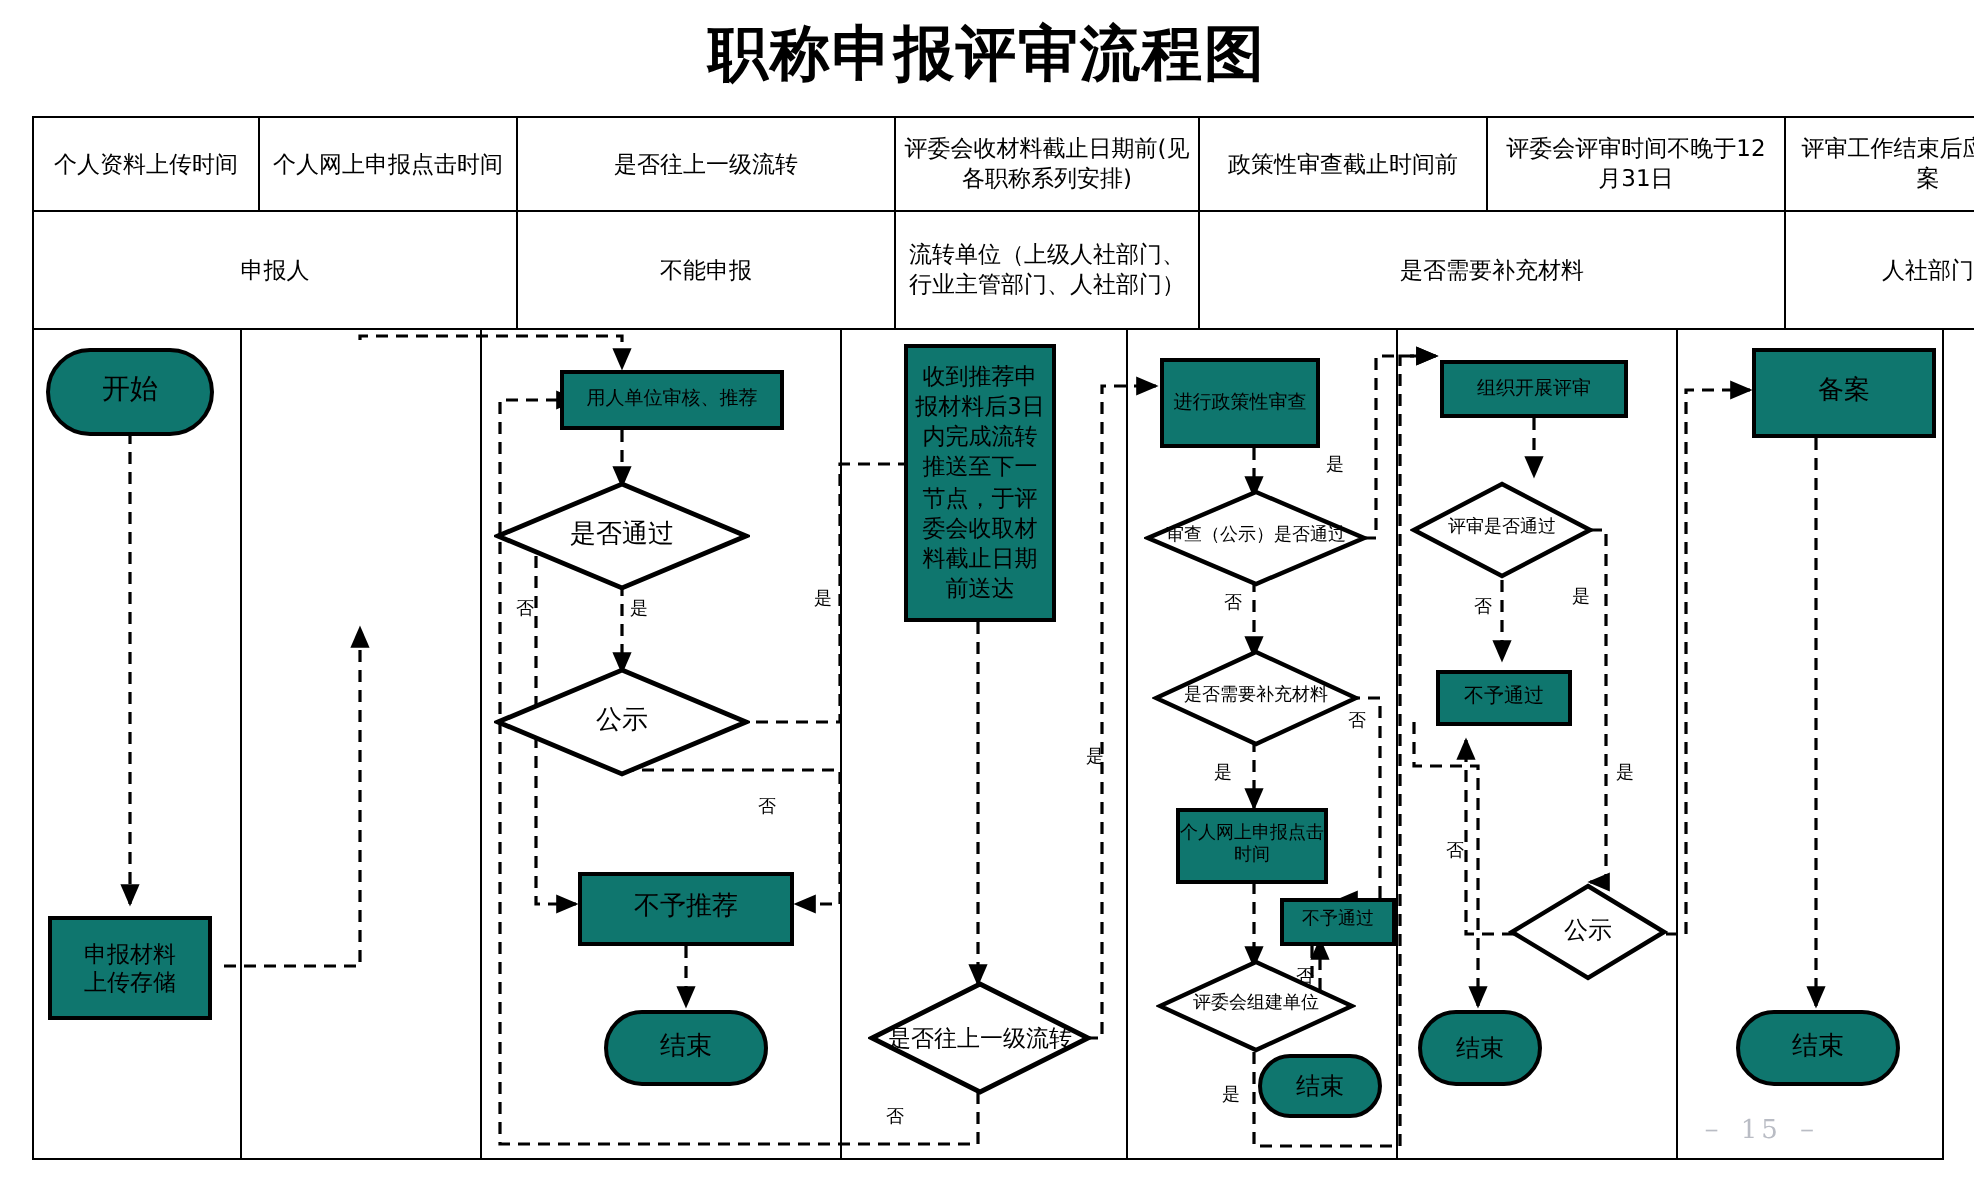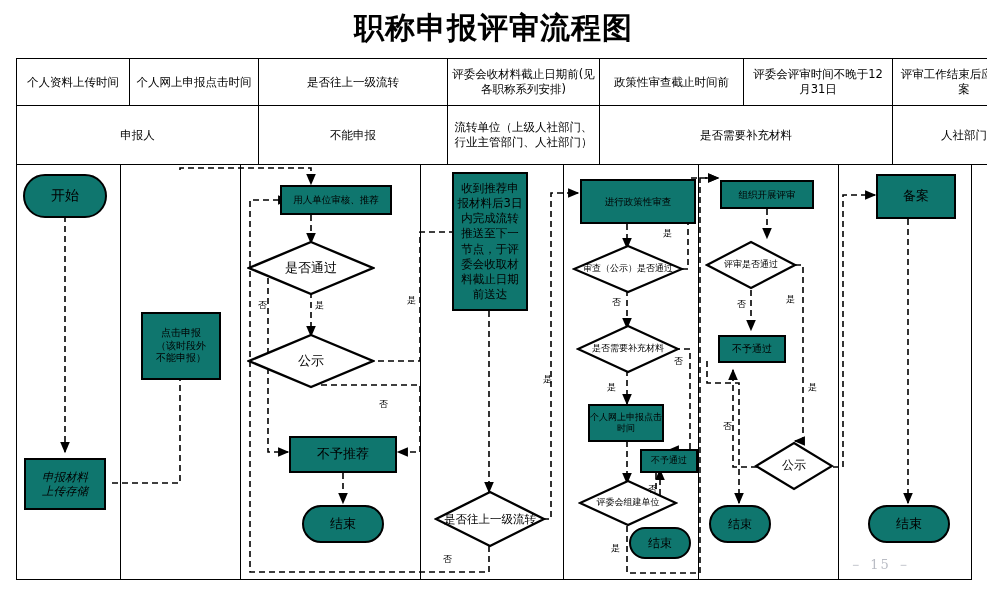--- a/index.html
+++ b/index.html
@@ -161,30 +161,25 @@
       <path d="M707,361 L707,383 L739,383 L739,503"></path>
       
       <path d="M908,219 L908,503"></path>
     </g>
   </svg>
 
   <div class="node term" style="left:23px;top:174px;width:84px;height:44px;">
     <span class="txt" style="font-size:14px">开始</span>
   </div>
 
-  <div class="node proc" style="left:24px;top:458px;width:82px;height:52px;font-style:italic;">
+  <div class="node proc" style="left:24px;top:458px;width:82px;height:52px;">
     <span class="txt" style="font-size:11.5px;white-space:pre-line">申报材料
 上传存储</span>
   </div>
 
-  <div class="node proc" style="left:141px;top:312px;width:80px;height:68px;">
-    <span class="txt" style="font-size:10px;white-space:pre-line">点击申报
-（该时段外
-不能申报）</span>
-  </div>
 
   <div class="node proc" style="left:280px;top:185px;width:112px;height:30px;">
     <span class="txt" style="font-size:9.5px">用人单位审核、推荐</span>
   </div>
 
   <div class="dia" style="left:247px;top:240px;width:128px;height:56px;justify-content:center;">
     <svg width="128" height="56" viewBox="0 0 128 56">
       <polygon points="64,2 126,28 64,54 2,28" fill="#fff" stroke="#000" stroke-width="2.4"></polygon>
     </svg>
     <span class="dlabel" style="font-size:13px">是否通过</span>
@@ -209,21 +204,21 @@
     <span class="txt" style="font-size:11.5px;line-height:1.32;">收到推荐申报材料后3日内完成流转推送至下一节点，于评委会收取材料截止日期前送达</span>
   </div>
 
   <div class="dia" style="left:434px;top:490px;width:112px;height:58px;">
     <svg width="112" height="58" viewBox="0 0 112 58">
       <polygon points="56,2 110,29 56,56 2,29" fill="#fff" stroke="#000" stroke-width="2.4"></polygon>
     </svg>
     <span class="dlabel" style="font-size:11.5px">是否往上一级流转</span>
   </div>
 
-  <div class="node proc" style="left:580px;top:179px;width:116px;height:45px;">
+  <div class="node proc" style="left:580px;top:179px;width:80px;height:45px;">
     <span class="txt" style="font-size:9.5px">进行政策性审查</span>
   </div>
 
   <div class="dia" style="left:572px;top:244px;width:112px;height:50px;">
     <svg width="112" height="50" viewBox="0 0 112 50">
       <polygon points="56,2 110,25 56,48 2,25" fill="#fff" stroke="#000" stroke-width="2.2"></polygon>
     </svg>
     <span class="dlabel" style="font-size:9px">审查（公示）是否通过</span>
   </div>
 
@@ -272,21 +267,21 @@
     <svg width="80" height="50" viewBox="0 0 80 50">
       <polygon points="40,2 78,25 40,48 2,25" fill="#fff" stroke="#000" stroke-width="2.2"></polygon>
     </svg>
     <span class="dlabel" style="font-size:12px">公示</span>
   </div>
 
   <div class="node term" style="left:709px;top:505px;width:62px;height:38px;">
     <span class="txt" style="font-size:12px">结束</span>
   </div>
 
-  <div class="node proc" style="left:876px;top:174px;width:80px;height:45px;">
+  <div class="node proc" style="left:876px;top:174px;width:92px;height:45px;">
     <span class="txt" style="font-size:13px">备案</span>
   </div>
 
   <div class="node term" style="left:868px;top:505px;width:82px;height:38px;">
     <span class="txt" style="font-size:13px">结束</span>
   </div>
 
   <span class="elabel" style="left:258px;top:300px;">否</span>
   <span class="elabel" style="left:315px;top:300px;">是</span>
   <span class="elabel" style="left:407px;top:295px;">是</span>

